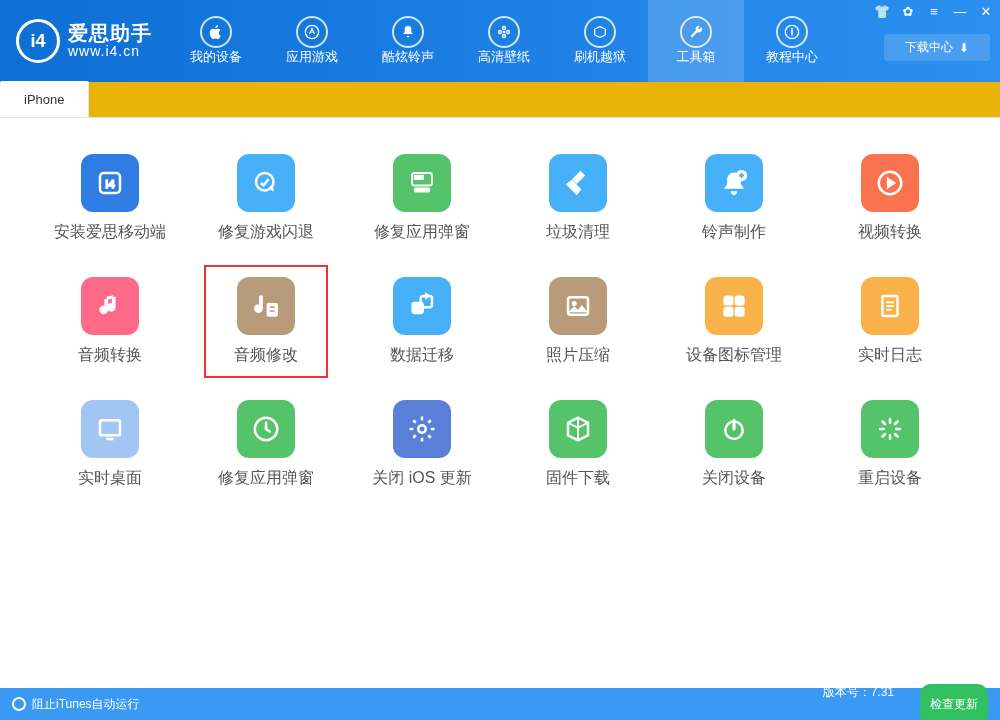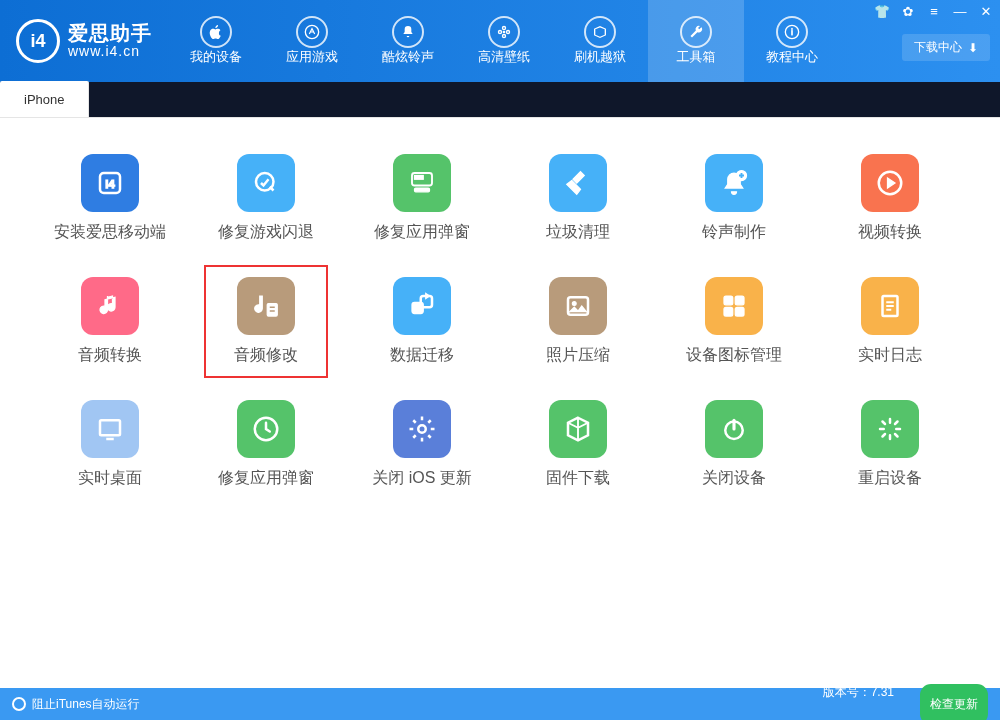--- a/index.html
+++ b/index.html
@@ -15,24 +15,24 @@
 
 .nav { display: flex; flex: 1; }
 .nav-item { width: 96px; display: flex; flex-direction: column; align-items: center; justify-content: center; gap: 0; color: #fff; font-size: 13px; cursor: pointer; position: relative; }
 .nav-item.active { background: rgba(255,255,255,0.18); }
 .nav-icon-circle { width: 32px; height: 32px; border: 2px solid rgba(255,255,255,0.8); border-radius: 50%; display: flex; align-items: center; justify-content: center; }
 .nav-icon-circle svg { width: 16px; height: 16px; fill: #fff; }
 
 
 .top-right { position: absolute; right: 6px; top: 4px; display: flex; gap: 10px; color: #fff; font-size: 13px; align-items: center; }
 .win-btn { cursor: pointer; width: 16px; display:flex; justify-content:center;}
-.download-center { position: absolute; right: 10px; top: 34px; background: rgba(255,255,255,0.15); color: #fff; font-size: 12px; padding: 5px 12px; border-radius: 3px; cursor: pointer; display: flex; align-items: center; gap: 6px; }
-
-
-.tab-bar { height: 36px; background: #0f172a; border-bottom: 1px solid #e5e5e5; display: flex; align-items: flex-end; }
+.download-center { position: absolute; right: 10px; top: 34px; background: rgba(255,255,255,0.15); color: #fff; font-size: 12px; padding: 5px 21px; border-radius: 3px; cursor: pointer; display: flex; align-items: center; gap: 6px; }
+
+
+.tab-bar { height: 36px; background: #eab308; border-bottom: 1px solid #e5e5e5; display: flex; align-items: flex-end; }
 .tab { background: #fff; padding: 8px 24px; font-size: 13px; color: #333; border-right: 1px solid #e5e5e5; height: 36px; display: flex; align-items: center; cursor: pointer; border-top-left-radius:2px; border-top-right-radius:2px;}
 
 
 .content { padding: 36px 42px 20px; height: calc(720px - 82px - 36px - 32px); overflow: auto; }
 .grid { display: grid; grid-template-columns: repeat(6, 1fr); row-gap: 34px; column-gap: 20px; }
 .tool-item { display: flex; flex-direction: column; align-items: center; gap: 10px; cursor: pointer; }
 .tool-item.highlighted { position: relative; }
 .tool-item.highlighted::before { content:""; position:absolute; top:-12px; left:6px; right:6px; bottom:-12px; border: 2px solid #e33; }
 .tool-icon { width: 58px; height: 58px; border-radius: 12px; display: flex; align-items: center; justify-content: center; color: #fff; }
 .tool-icon svg { width: 30px; height: 30px; fill: #fff; stroke: #fff; }

